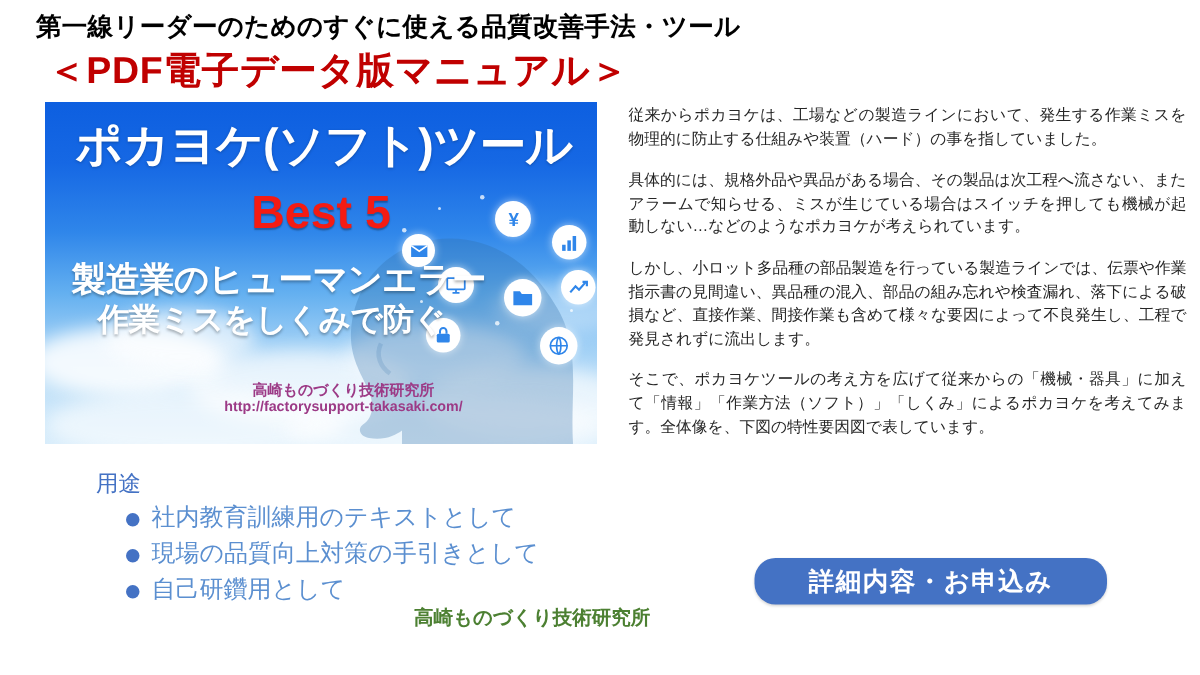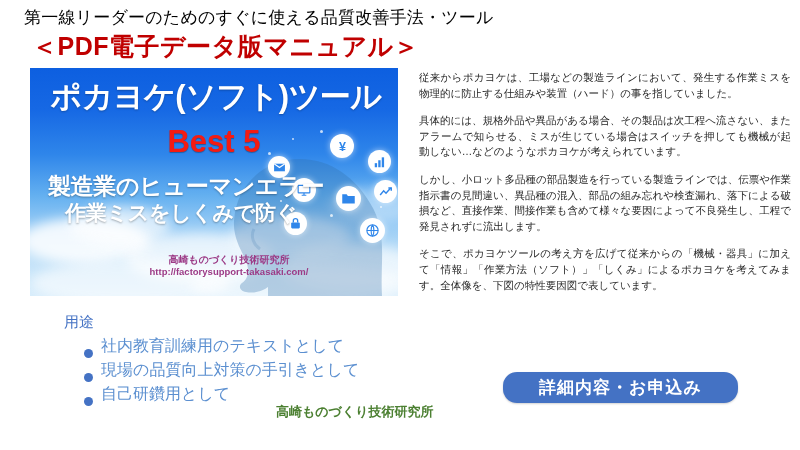--- a/index.html
+++ b/index.html
@@ -16,21 +16,21 @@
     -webkit-font-smoothing: antialiased;
   }
 
   
   .title-main {
     position: absolute;
     left: 24px;
     top: 6px;
     width: 600px;
     font-size: 17px;
-    font-weight: normal;
+    font-weight: bold;
     color: #000000;
     letter-spacing: 0.2px;
     white-space: nowrap;
   }
   .title-sub {
     position: absolute;
     left: 32px;
     top: 30px;
     width: 620px;
     font-size: 25px;
@@ -206,21 +206,21 @@
     margin: 0;
     padding: 0;
     list-style: none;
   }
   .usage-list li {
     font-size: 16px;
     color: #5B8FD0;
     line-height: 24px;
     white-space: nowrap;
     display: flex;
-    align-items: flex-end;
+    align-items: center;
   }
   .usage-list li .dot {
     display: inline-block;
     width: 9px;
     height: 9px;
     border-radius: 50%;
     background: #4472C4;
     margin-right: 8px;
     flex: 0 0 auto;
   }

